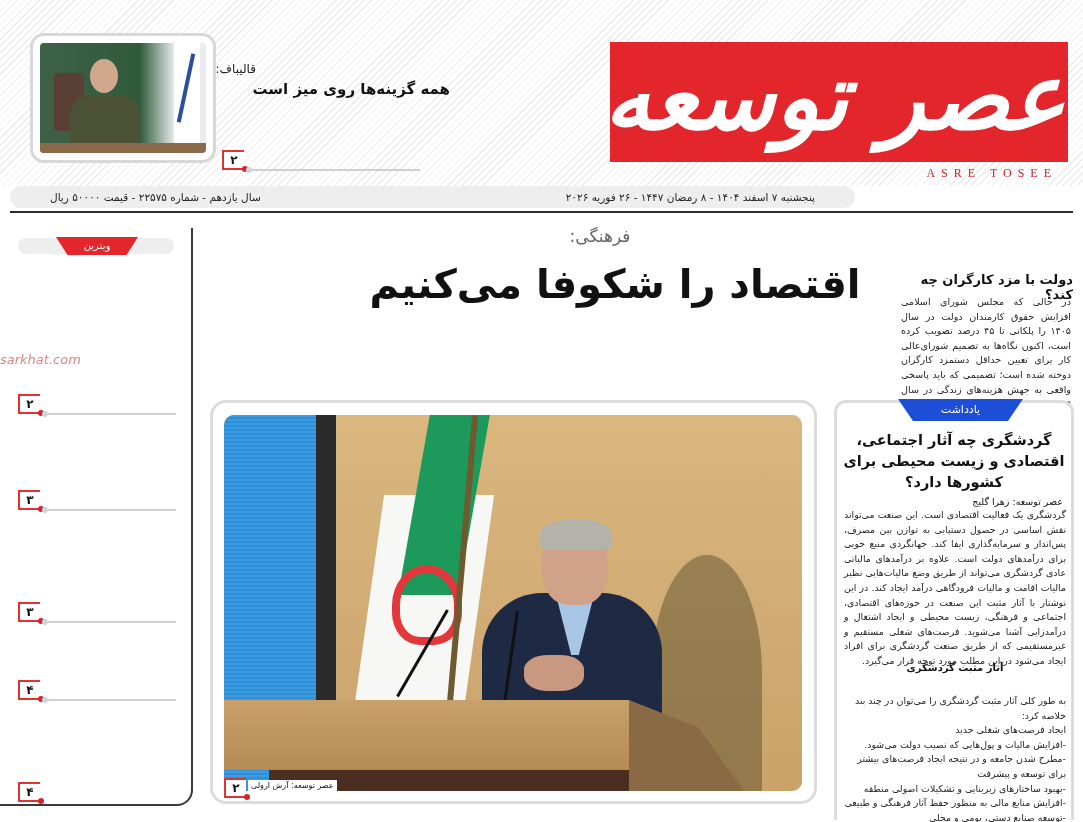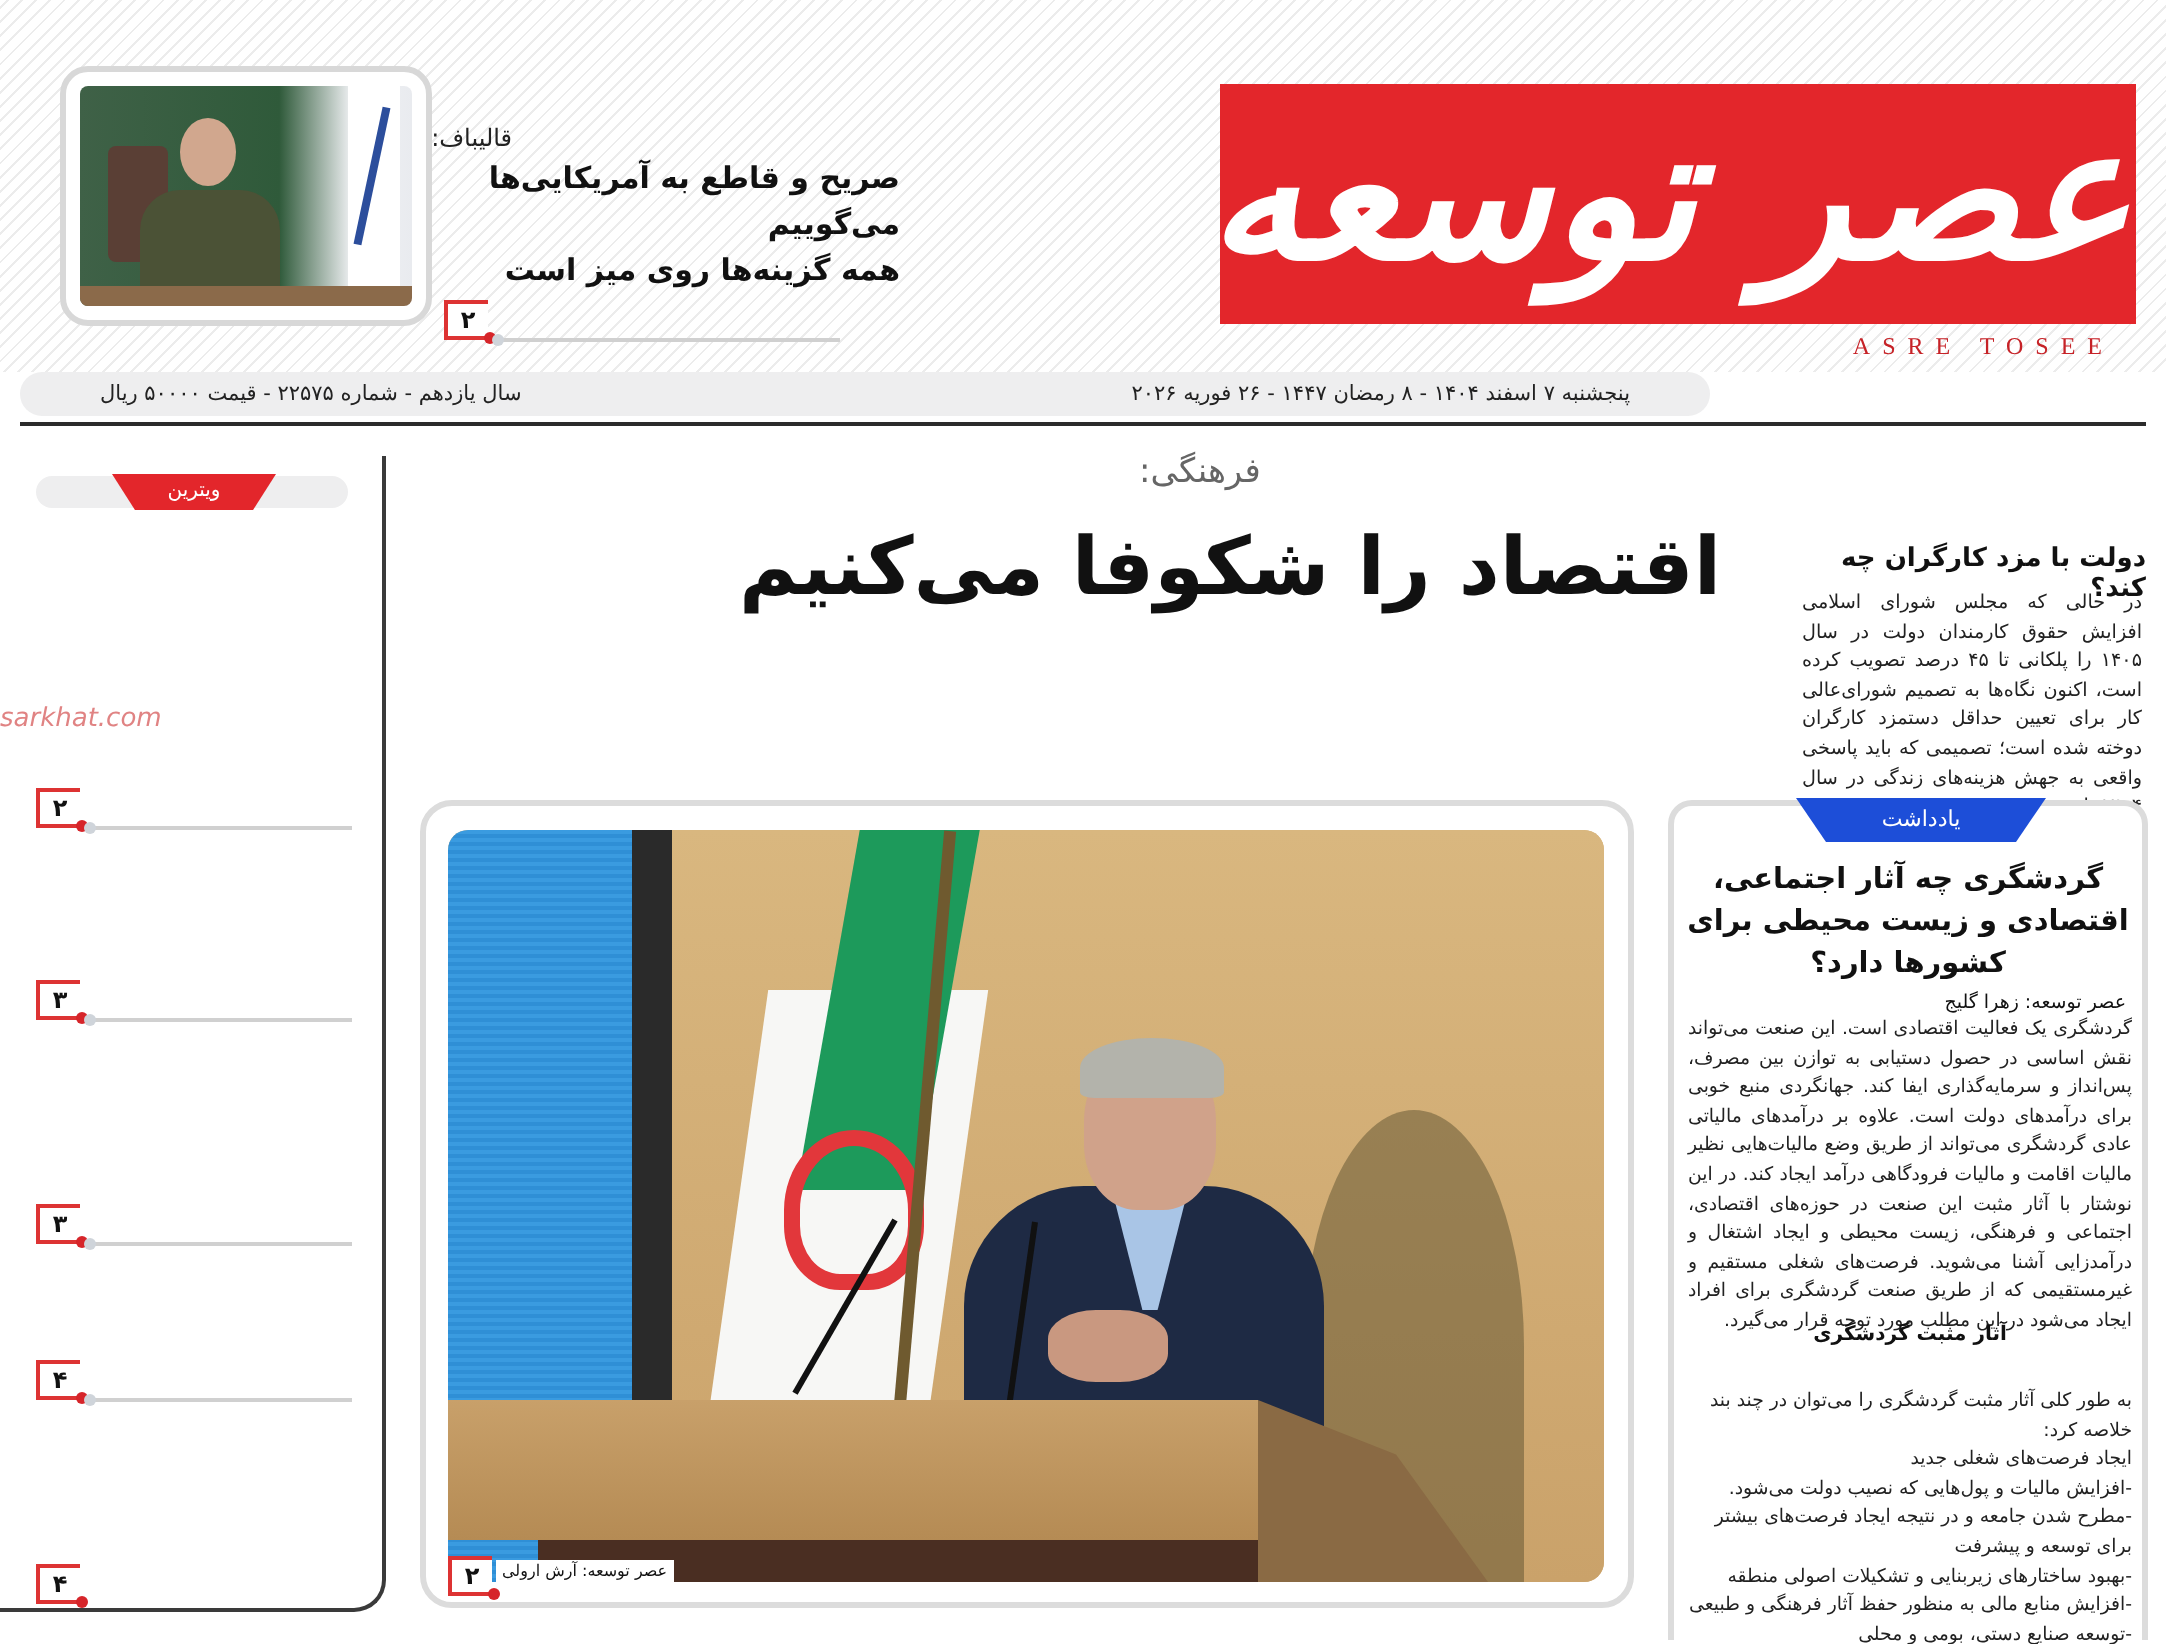--- a/index.html
+++ b/index.html
@@ -157,21 +157,20 @@
   <div class="teaser-photo">
     <div class="chair"></div>
     <div class="body"></div>
     <div class="head"></div>
     <div class="desk"></div>
     <div class="flag"></div>
   </div>
 </div>
 <div class="teaser-kicker">قالیباف:</div>
 <div class="teaser-title">
-  <div>صریح و قاطع به آمریکایی‌ها می‌گوییم</div>
   <div>همه گزینه‌ها روی میز است</div>
 </div>
 <div class="page-marker" style="left:222px; top:150px;">
   <div class="page-box">۲</div>
   <div class="page-line" style="width:170px;"></div>
 </div>
 
 <div class="date-pill"></div>
 <div class="date-text">پنجشنبه ۷ اسفند ۱۴۰۴ - ۸ رمضان ۱۴۴۷ - ۲۶ فوریه ۲۰۲۶</div>
 <div class="issue-text">سال یازدهم - شماره ۲۲۵۷۵ - قیمت ۵۰۰۰۰ ریال</div>

